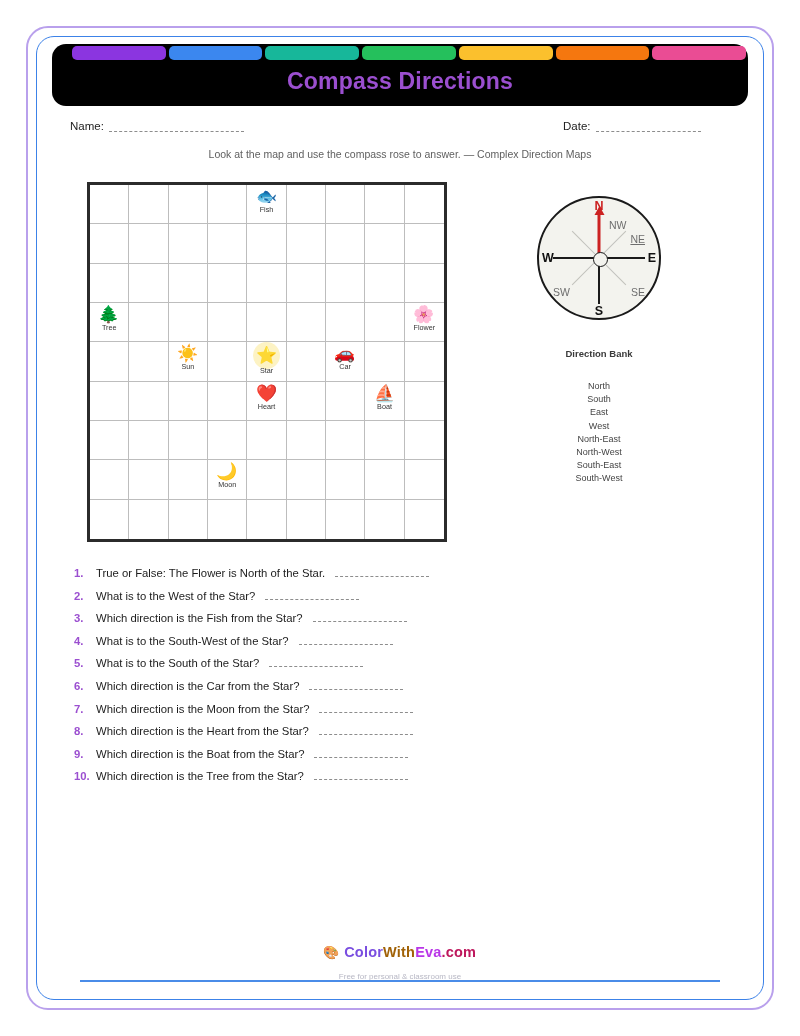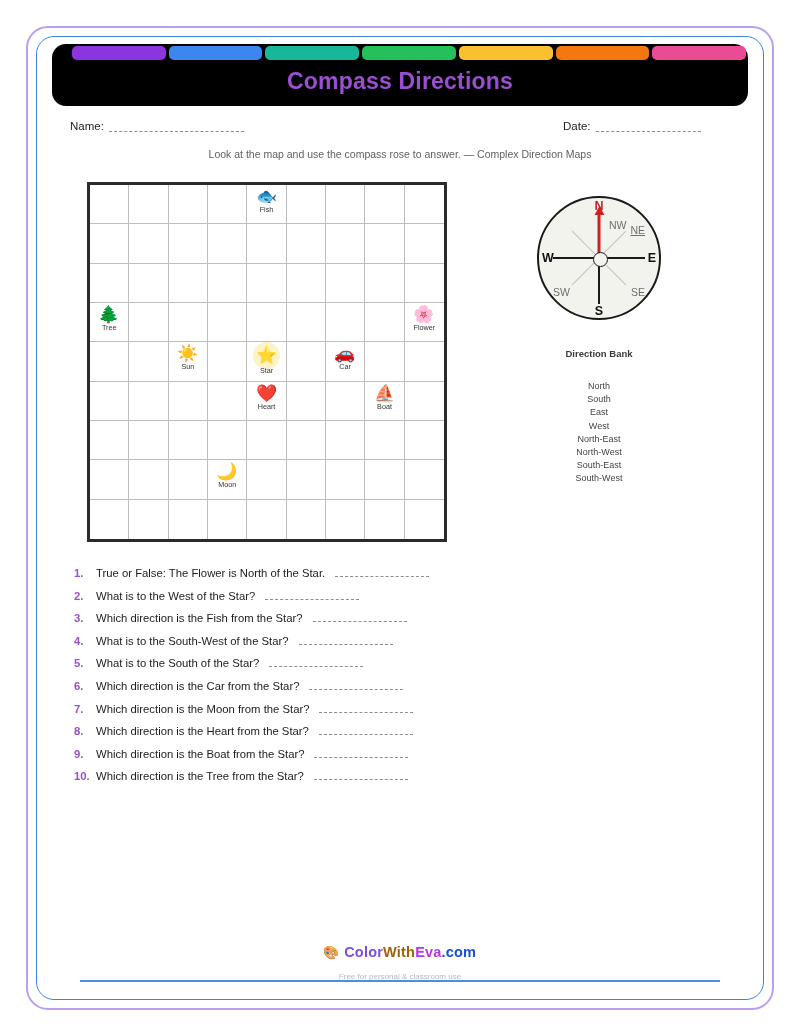--- a/index.html
+++ b/index.html
@@ -236,21 +236,21 @@
     font-weight: bold;
     color: #111;
     line-height: 1;
   }
   .cl.minor { font-size: 10.5px; font-weight: normal; color: #6e6e6e; }
   .cl-n { left: 50%; top: 2px; transform: translateX(-50%); color: #cc2222; }
   .cl-s { left: 50%; bottom: 1px; transform: translateX(-50%); }
   .cl-w { left: 3px; top: 50%; transform: translateY(-50%); }
   .cl-e { right: 3px; top: 50%; transform: translateY(-50%); }
   .cl-nw { left: 30px; top: 22px; margin-left: 40px; }
-  .cl-ne { right: 14px; top: 27px; text-decoration: underline; }
+  .cl-ne { right: 14px; top: 36px; text-decoration: underline; }
   .cl-sw { left: 14px; bottom: 21px; }
   .cl-se { right: 14px; bottom: 21px; }
 
   .bank {
     margin-top: 28px;
     text-align: center;
   }
   .bank-title {
     font-size: 9.5px;
     font-weight: bold;
@@ -302,21 +302,21 @@
   }
   .brand {
     font-size: 14.5px;
     font-weight: bold;
     letter-spacing: .2px;
   }
   .brand .palette { font-size: 13px; margin-right: 4px; }
   .b1 { color: #7a4ee0; }
   .b2 { color: #a16207; }
   .b3 { color: #b936e8; }
-  .b4 { color: #1d4ed8; }
+  .b4 { color: #be185d; }
   .tagline {
     font-size: 8px;
     color: #b7b7c4;
     margin-top: 12px;
   }
   .foot-rule {
     position: absolute;
     left: 50%;
     top: 936px;
     transform: translateX(-50%);

